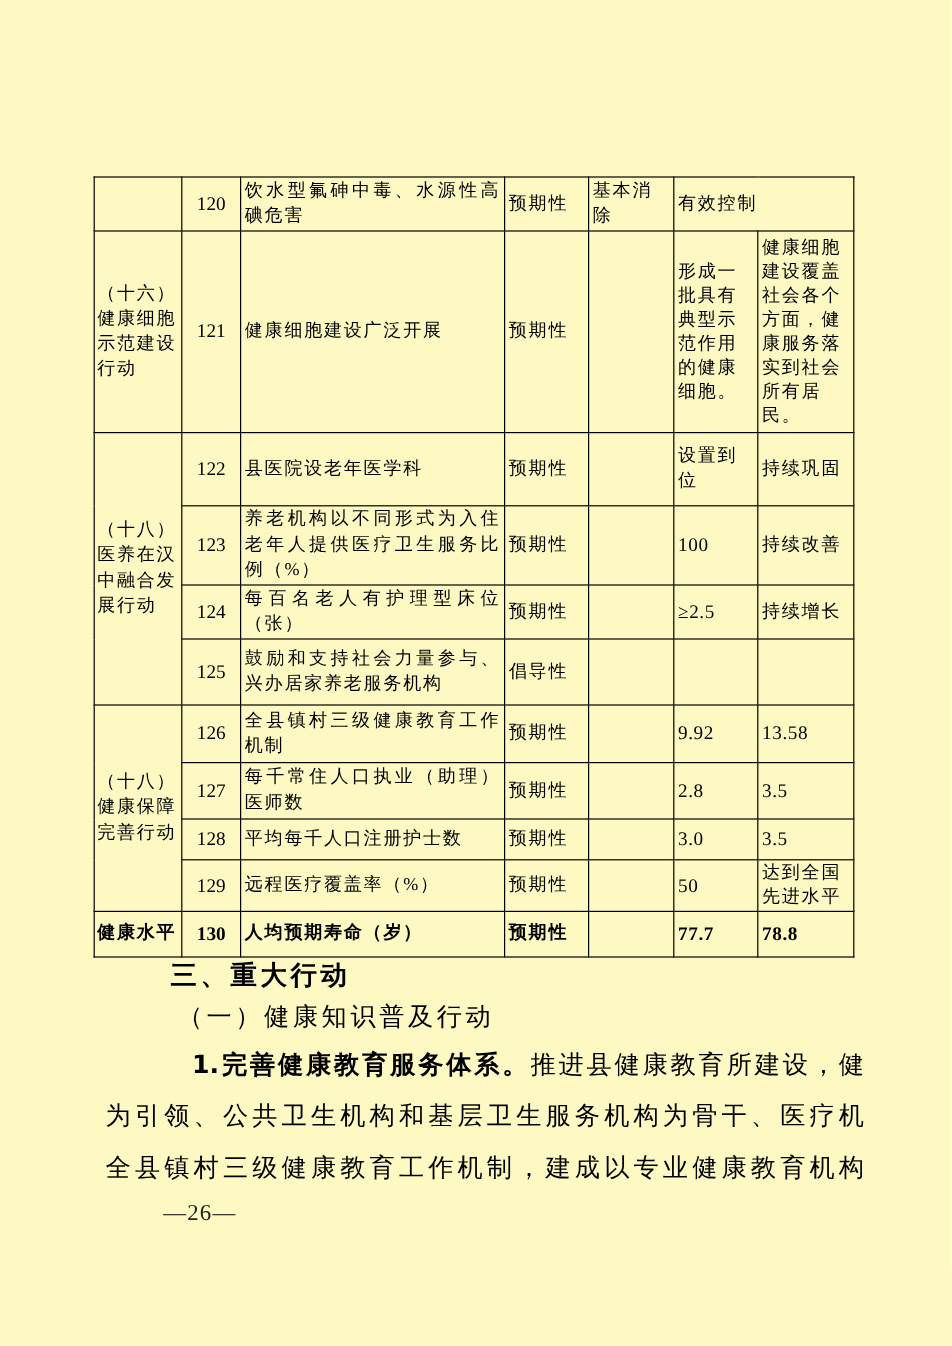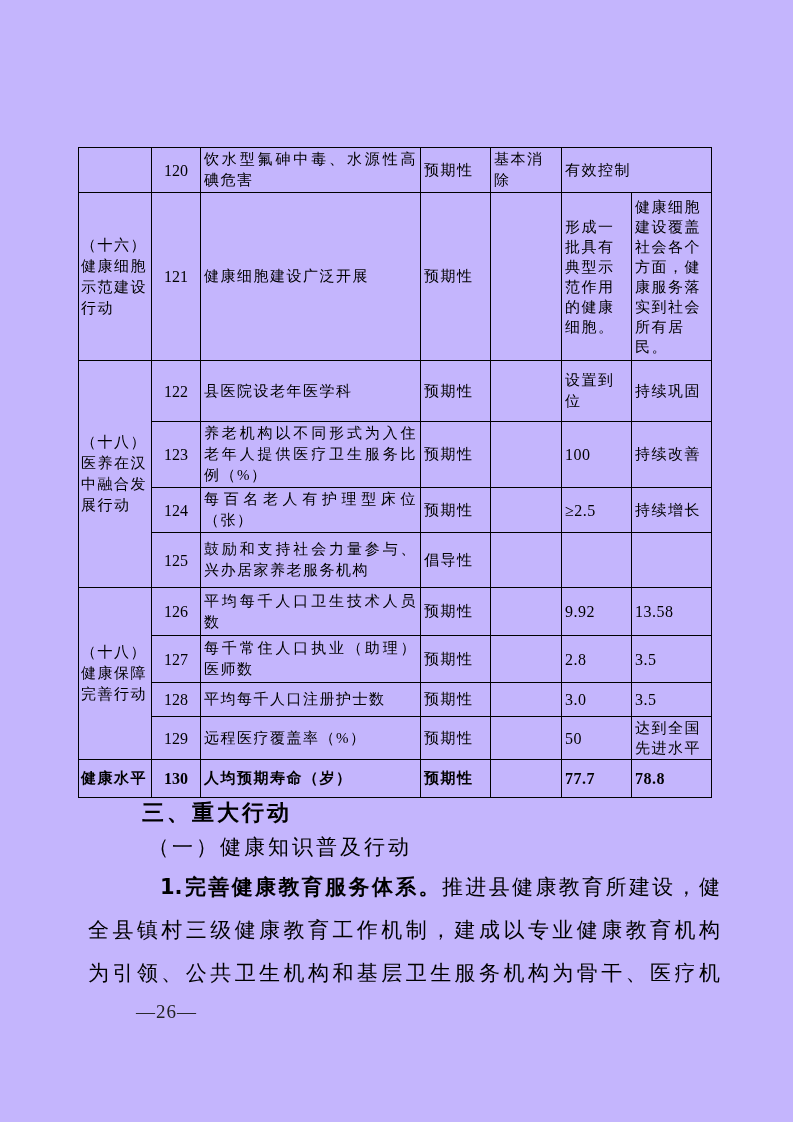--- a/index.html
+++ b/index.html
@@ -2,21 +2,21 @@
 <html><head>
 <meta charset="utf-8">
 <style>
   html,body{margin:0;padding:0;}
   body{
     width:793px;height:1122px;
     background:#ffffff;color:#000;
     font-family:"Liberation Serif","DejaVu Serif",serif;
     position:relative;overflow:hidden;
   }
-  .page{position:absolute;inset:0;background:#c4b5fd;}
+  .page{position:absolute;inset:0;background:#fef9c3;}
 
   
   table.ind-table{
     position:absolute;left:78px;top:147px;
     width:633px;border-collapse:collapse;table-layout:fixed;
   }
   .ind-table td{
     border:1px solid #000;
     font-size:15px;line-height:21px;
     letter-spacing:1.5px;
@@ -127,21 +127,21 @@
         <td class="num">125</td>
         <td class="ind">鼓励和支持社会力量参与、兴办居家养老服务机构</td>
         <td>倡导性</td>
         <td></td>
         <td></td>
         <td></td>
       </tr>
       <tr class="r6">
         <td class="cat" rowspan="4">（十八）健康保障完善行动</td>
         <td class="num">126</td>
-        <td class="ind">平均每千人口卫生技术人员数</td>
+        <td class="ind">全县镇村三级健康教育工作机制</td>
         <td>预期性</td>
         <td></td>
         <td class="val-num">9.92</td>
         <td class="val-num">13.58</td>
       </tr>
       <tr class="r7">
         <td class="num">127</td>
         <td class="ind">每千常住人口执业（助理）医师数</td>
         <td>预期性</td>
         <td></td>
@@ -174,19 +174,19 @@
         <td class="val-num">78.8</td>
       </tr>
     </tbody>
   </table>
 
   <div class="h1">三、重大行动</div>
   <div class="h2">（一）健康知识普及行动</div>
 
   <div class="para">
     <div class="pline first"><span class="indent-spacer"></span><span class="lead">1.完善健康教育服务体系。</span><span>推进县健康教育所建设，健</span></div>
+    <div class="pline"><span>为引领、公共卫生机构和基层卫生服务机构为骨干、医疗机</span></div>
     <div class="pline"><span>全县镇村三级健康教育工作机制，建成以专业健康教育机构</span></div>
-    <div class="pline"><span>为引领、公共卫生机构和基层卫生服务机构为骨干、医疗机</span></div>
   </div>
 
   <div class="pagenum">—26—</div>
 
 </div>
 
 </body></html>

